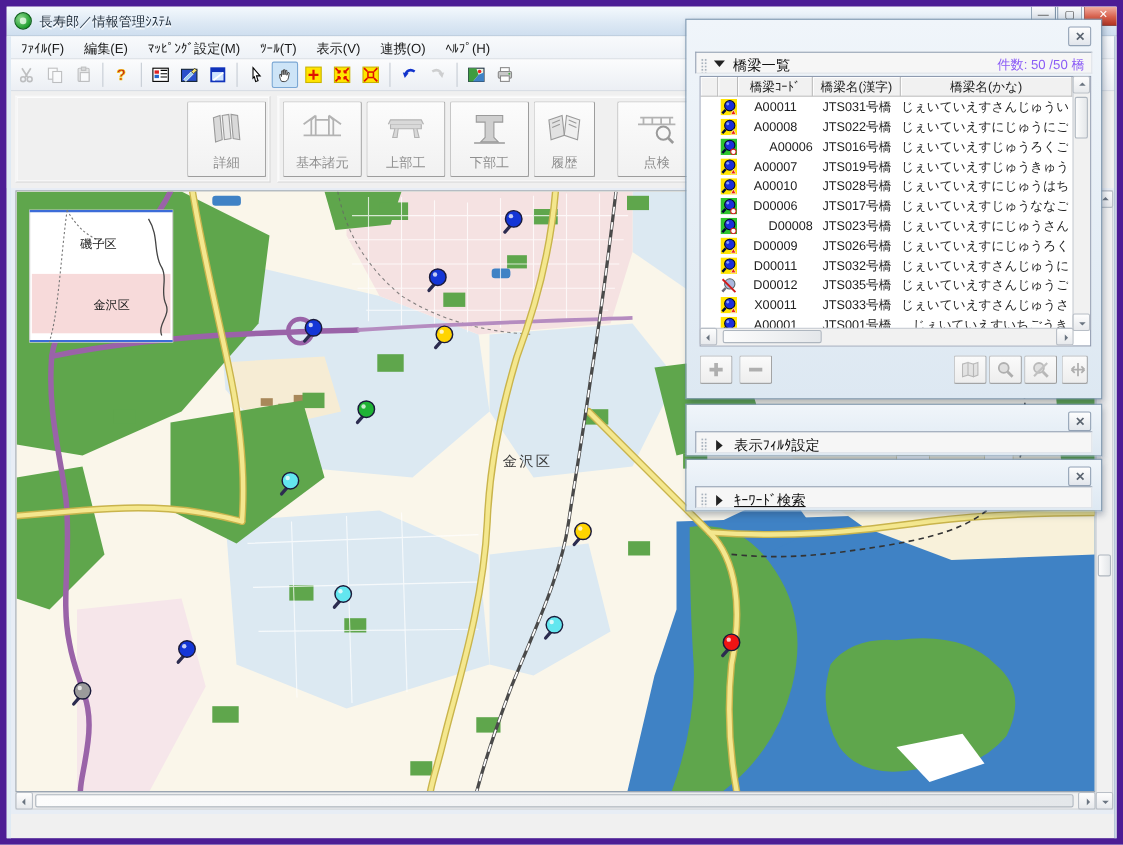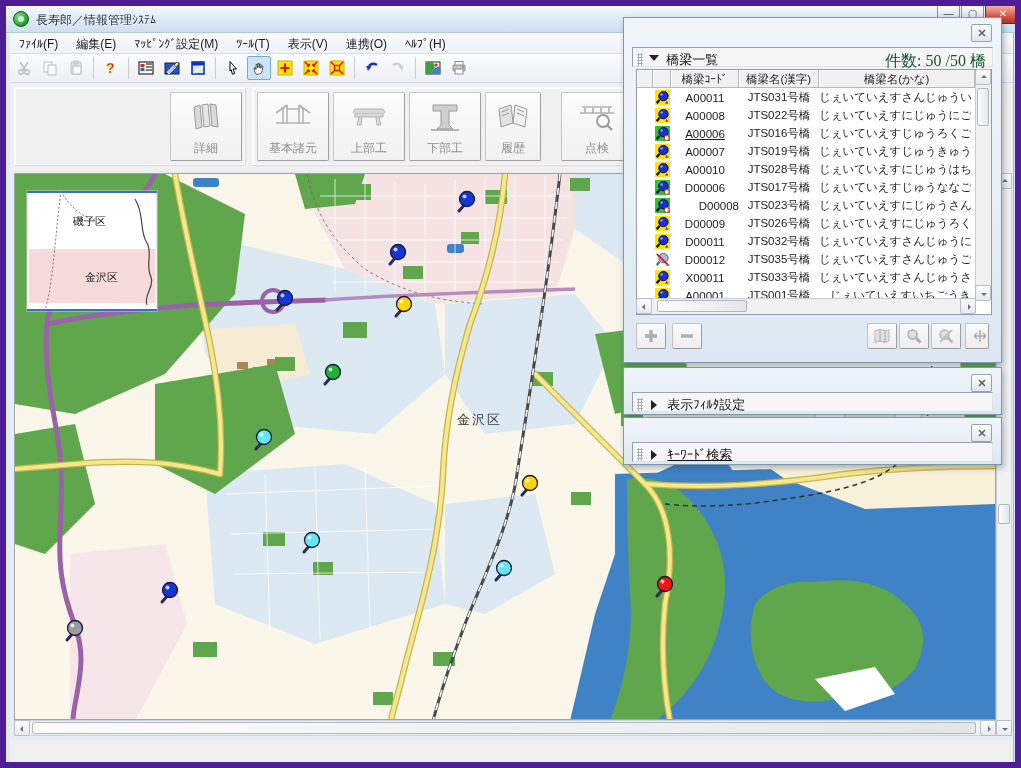--- a/index.html
+++ b/index.html
@@ -80,21 +80,21 @@
   .fw-close{position:absolute;right:9px;top:6px;width:21px;height:18px;border:1px solid #93a2b5;border-radius:2px;
     background:linear-gradient(#fefefe,#e2e6ec);}
   .fw-close svg{position:absolute;left:6px;top:4px;width:8px;height:8px;}
   .hdr-bar{position:absolute;left:8px;right:8px;height:20px;background:#f6f6f6;
     border:1px solid #95a2b4;border-right-color:#dfe4ea;border-bottom-color:#dfe4ea;padding:3px 6px 0 4px;}
   .grip{display:inline-block;width:6px;height:13px;margin-right:4px;vertical-align:-2px;
     background-image:radial-gradient(#a8b2bd 1px,transparent 1.2px);background-size:3px 3px;}
   .tri-d{display:inline-block;width:0;height:0;border:5px solid transparent;border-top:6px solid #222;margin:2px 4px -2px 2px;}
   .tri-r{display:inline-block;width:0;height:0;border:5px solid transparent;border-left:6px solid #222;margin:0 2px -1px 4px;}
   .hdr-title{font-size:13px;color:#111;}
-  .hdr-count{float:right;font-size:16px;color:#14532d;font-family:Liberation Serif, serif;}
+  .hdr-count{float:right;font-size:12px;color:#8b5cf6;}
 
   
   .tbl{position:absolute;left:12px;top:51px;width:356px;height:246px;background:#fff;border:1px solid #8f9bb0;}
   .thead{display:flex;height:18px;}
   .th{background:#f1f1f1;border-right:1px solid #b9b9b9;border-bottom:1px solid #b9b9b9;
     box-shadow:inset 1px 1px 0 #fdfdfd;font-size:11.5px;text-align:center;padding-top:2px;overflow:hidden;white-space:nowrap;}
   .tbody{position:absolute;left:0;top:18px;width:338px;height:212px;overflow:hidden;background:#fff;}
   .trow{display:flex;height:18px;align-items:center;}
   .td{overflow:hidden;white-space:nowrap;font-size:11.5px;padding-top:1px;}
   .td svg{width:15px;height:15px;display:block;margin:0 auto;}
@@ -502,21 +502,21 @@
             <div class="td" style="width: 16px; text-align: center;"></div>
             <div class="td" style="width: 18px; text-align: center;">
               <svg viewBox="0 0 16 16">
                 <rect width="16" height="16" fill="#2ec42e"></rect>
                 <circle cx="9" cy="6.5" r="5" fill="#1b2fd8" stroke="#000720"></circle>
                 <circle cx="7" cy="4.8" r="1.4" fill="#8fa4ff" opacity="0.9"></circle>
                 <path d="M5 10.5 L1.8 14" stroke="#000a30" stroke-width="2.4"></path>
                 <circle cx="12.5" cy="12.8" r="2.6" fill="#fff" stroke="#d42020" stroke-width="1"></circle>
               </svg>
             </div>
-            <div class="td" style="width: 68px; text-align: center; text-decoration: underline;">A00006</div>
+            <div class="td" style="width: 68px; text-align: right;">A00006</div>
             <div class="td" style="width: 80px; text-align: center;">JTS016号橋</div>
             <div class="td" style="width: 152px; text-align: right;">じぇいていえすじゅうろくごう</div>
           </div>
           <div class="trow">
             <div class="td" style="width: 16px; text-align: center;"></div>
             <div class="td" style="width: 18px; text-align: center;">
               <svg viewBox="0 0 16 16">
                 <rect width="16" height="16" fill="#ffe400"></rect>
                 <circle cx="9" cy="6.5" r="5" fill="#1b2fd8" stroke="#000720"></circle>
                 <circle cx="7" cy="4.8" r="1.4" fill="#8fa4ff" opacity="0.9"></circle>

